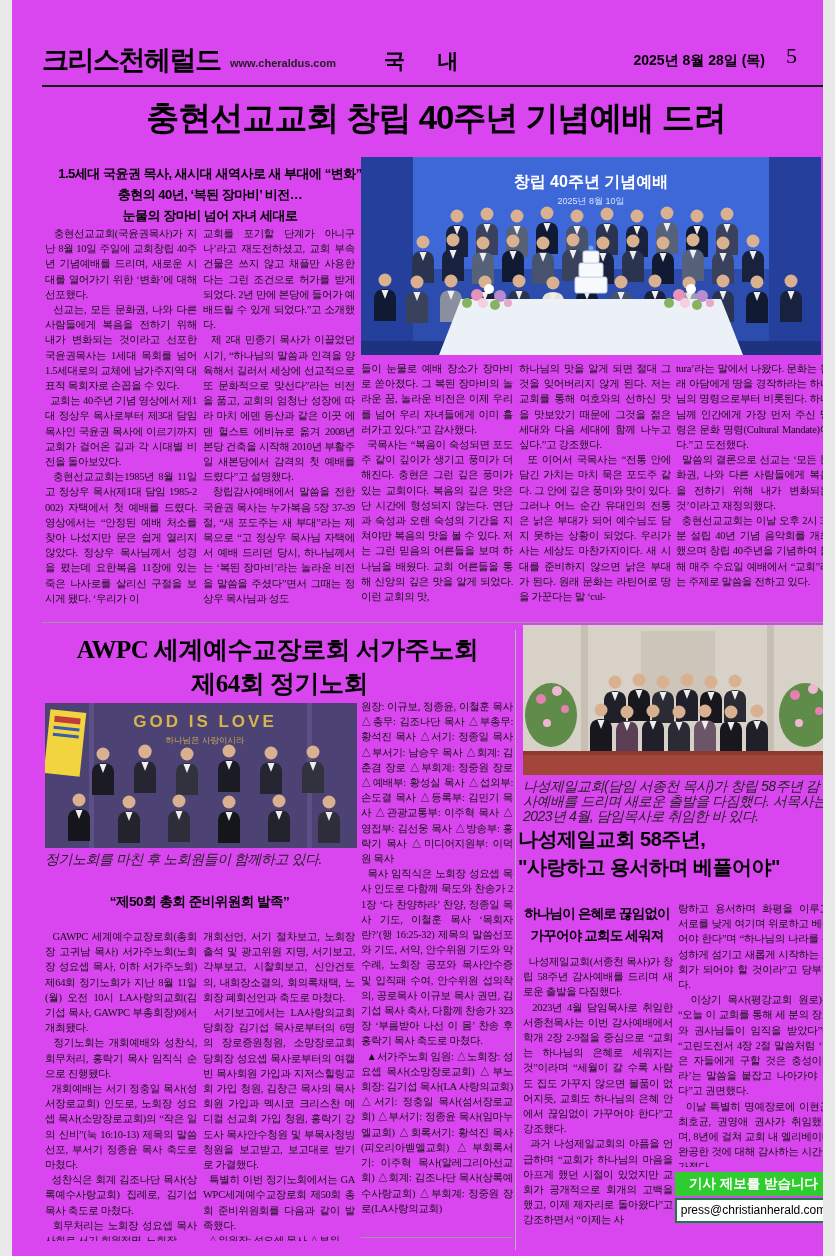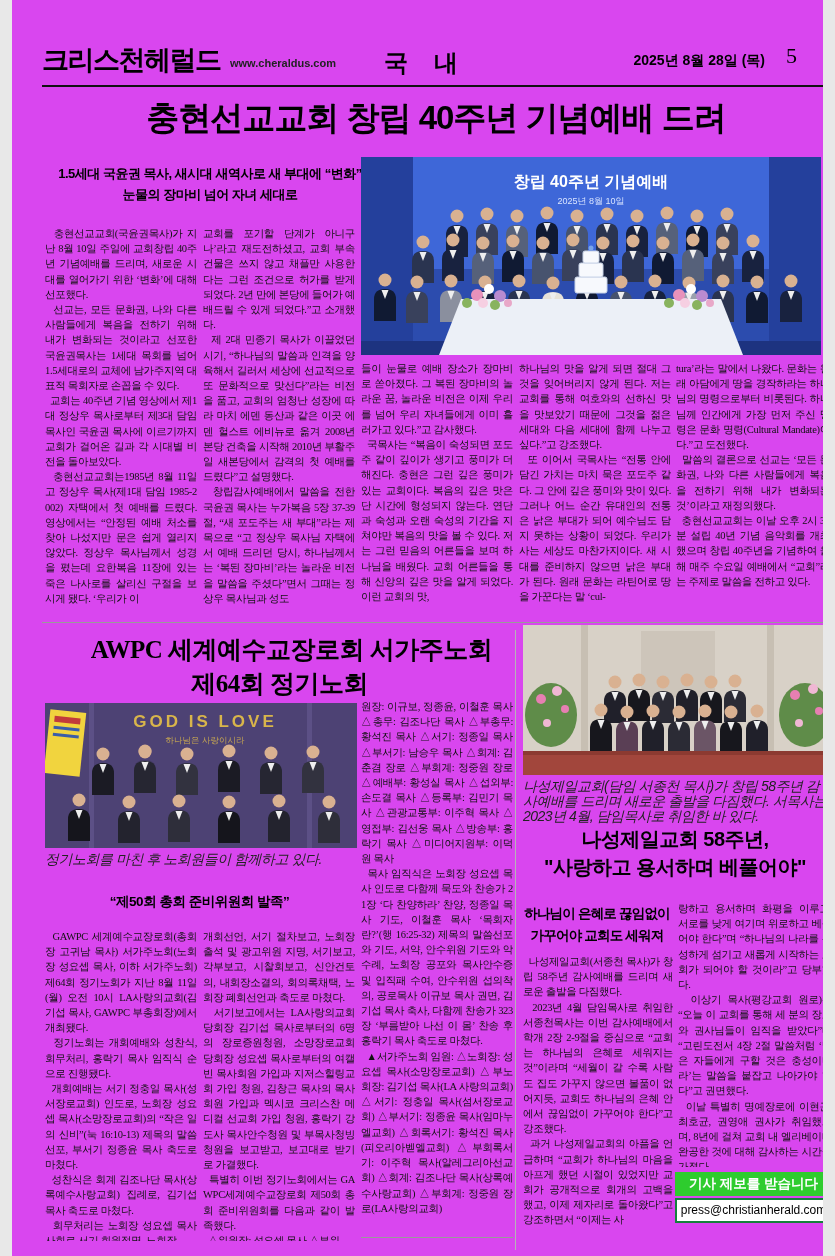--- a/index.html
+++ b/index.html
@@ -5,32 +5,32 @@
   html,body{margin:0;padding:0;background:#e8e8e8;}
   #page{
     position:relative;width:811px;height:1256px;margin:0 auto;background:#d946ef;
     font-family:"Liberation Serif", serif;color:#1a1a1a;overflow:hidden;
   }
   .abs{position:absolute;}
 
   
   .logo{font-family:"Liberation Sans", sans-serif;font-weight:900;font-size:27px;letter-spacing:-1.5px;color:#000;}
   .website{font-family:"Liberation Sans", sans-serif;font-weight:700;font-size:11px;color:#222;}
-  .section-title{font-family:Liberation Serif, serif;font-weight:900;font-size:24px;letter-spacing:10px;color:#000;}
+  .section-title{font-family:Liberation Mono, monospace;font-weight:900;font-size:21px;letter-spacing:10px;color:#000;}
   .date{font-family:"Liberation Sans", sans-serif;font-weight:700;font-size:14px;color:#000;}
   .pagenum{font-family:"Liberation Serif", serif;font-size:22px;color:#000;}
   .hrule{background:#111;height:2px;}
   .thin-rule{background:#9a9a9a;height:1px;}
   .vrule{background:#b5b5b5;width:1px;}
 
   
   .headline-1{font-family:"Liberation Sans", sans-serif;font-weight:900;font-size:33px;letter-spacing:-1px;text-align:center;color:#000;}
   .subhead{font-family:"Liberation Sans", sans-serif;font-weight:800;font-size:13px;line-height:21px;text-align:center;letter-spacing:-0.5px;color:#000;}
   .headline-2{font-family:"Liberation Serif", serif;font-weight:600;font-size:25px;letter-spacing:-0.5px;text-align:center;color:#000;}
-  .headline-3{font-family:"Liberation Sans", sans-serif;font-weight:600;font-size:20px;letter-spacing:-0.5px;text-align:center;color:#000;}
+  .headline-3{font-family:"Liberation Sans", sans-serif;font-weight:600;font-size:20px;letter-spacing:-0.5px;text-align:left;color:#000;}
   .subhead-sm{font-family:"Liberation Sans", sans-serif;font-weight:800;font-size:13.5px;text-align:center;letter-spacing:-0.5px;color:#000;}
   .subhead-left{font-family:"Liberation Sans", sans-serif;font-weight:800;font-size:13.5px;line-height:22px;text-align:center;letter-spacing:-0.8px;color:#000;}
 
   
   .col{
     font-family:"Liberation Serif", serif;font-size:10.5px;line-height:15.2px;
     letter-spacing:-0.3px;text-align:justify;word-break:break-all;
     white-space:pre-wrap;overflow:hidden;color:#111;
   }
   .caption{font-family:"Liberation Sans", sans-serif;font-size:14px;line-height:15px;letter-spacing:-0.5px;color:#222;font-style:italic;}
@@ -49,20 +49,21 @@
   <div class="abs website" style="left:218px;top:57px;">www.cheraldus.com</div>
   <div class="abs section-title" style="left:372px;top:47px;">국 내</div>
   <div class="abs date" style="right:58px;top:52px;">2025년 8월 28일 (목)</div>
   <div class="abs pagenum" style="right:26px;top:43px;">5</div>
   <div class="abs hrule" style="left:30px;top:85px;width:788px;"></div>
 
   <div class="abs headline-1" style="left:30px;top:96px;width:788px;">충현선교교회 창립 40주년 기념예배 드려</div>
 
   <div class="abs subhead" style="left:42px;top:163px;width:312px;">
     <div>1.5세대 국윤권 목사, 새시대 새역사로 새 부대에 “변화”</div>
+    <div>충현의 40년, ‘복된 장마비’ 비전…</div>
     <div>눈물의 장마비 넘어 자녀 세대로</div>
   </div>
 
   <svg class="abs" style="left:349px;top:157px;" width="460" height="198" viewBox="0 0 460 198" role="img">
     <defs>
       <g id="psn">
         <circle cx="0" cy="-27" r="6.5" fill="#d9b191"></circle>
         <path d="M-11,14 L-11,-8 Q-11,-18 0,-18 Q11,-18 11,-8 L11,14 Z" fill="currentColor"></path>
         <path d="M-3.5,-17 L0,-8 L3.5,-17 Z" fill="#eeeeee"></path>
       </g>
@@ -153,21 +154,21 @@
   또 이어서 국목사는 “전통 안에 담긴 가치는 마치 묵은 포도주 같다. 그 안에 깊은 풍미와 맛이 있다. 그러나 어느 순간 유대인의 전통은 낡은 부대가 되어 예수님도 담지 못하는 상황이 되었다. 우리가 사는 세상도 마찬가지이다. 새 시대를 준비하지 않으면 낡은 부대가 된다. 원래 문화는 라틴어로 땅을 가꾼다는 말 ‘cul-</div>
   <div class="abs col" style="left:349px;top:361px;width:152px;height:259px;">들이 눈물로 예배 장소가 장마비로 쏟아졌다. 그 복된 장마비의 놀라운 꿈, 놀라운 비전은 이제 우리를 넘어 우리 자녀들에게 이미 흘러가고 있다.”고 감사했다.
   국목사는 “복음이 숙성되면 포도주 같이 깊이가 생기고 풍미가 더해진다. 충현은 그런 깊은 풍미가 있는 교회이다. 복음의 깊은 맛은 단 시간에 형성되지 않는다. 연단과 숙성과 오랜 숙성의 기간을 지쳐야만 복음의 맛을 볼 수 있다. 저는 그런 믿음의 어른들을 보며 하나님을 배웠다. 교회 어른들을 통해 신앙의 깊은 맛을 알게 되었다. 이런 교회의 맛,</div>
   <div class="abs col" style="left:664px;top:361px;width:154px;height:259px;">tura’라는 말에서 나왔다. 문화는 원래 아담에게 땅을 경작하라는 하나님의 명령으로부터 비롯된다. 하나님께 인간에게 가장 먼저 주신 명령은 문화 명령(Cultural Mandate)이다.”고 도전했다.
   말씀의 결론으로 선교는 ‘모든 문화권, 나와 다른 사람들에게 복음을 전하기 위해 내가 변화되는 것’이라고 재정의했다.
   충현선교교회는 이날 오후 2시 30분 설립 40년 기념 음악회를 개최했으며 창립 40주년을 기념하여 올해 매주 수요일 예배에서 “교회”라는 주제로 말씀을 전하고 있다.</div>
 
   <div class="abs thin-rule" style="left:30px;top:622px;width:788px;"></div>
   <div class="abs vrule" style="left:503px;top:630px;height:620px;"></div>
 
-  <div class="abs headline-2" style="left:42px;top:633px;width:475px;">AWPC 세계예수교장로회 서가주노회</div>
+  <div class="abs headline-2" style="left:28px;top:633px;width:475px;">AWPC 세계예수교장로회 서가주노회</div>
   <div class="abs headline-2" style="left:30px;top:667px;width:475px;">제64회 정기노회</div>
 
   <svg class="abs" style="left:33px;top:703px;" width="312" height="145" viewBox="0 0 312 145" role="img">
     <rect width="312" height="145" fill="#4d4274"></rect>
     <rect x="44" width="5" height="145" fill="#5c5086"></rect>
     <rect x="262" width="5" height="145" fill="#5c5086"></rect>
     <text x="160" y="24" text-anchor="middle" font-size="17" font-weight="bold" letter-spacing="3" fill="#d8b54b">GOD IS LOVE</text>
     <text x="160" y="40" text-anchor="middle" font-size="8.5" fill="#c9a851">하나님은 사랑이시라</text>
     <g transform="rotate(6 20 40)">
       <rect x="2" y="8" width="36" height="64" fill="#f1d43e"></rect>

